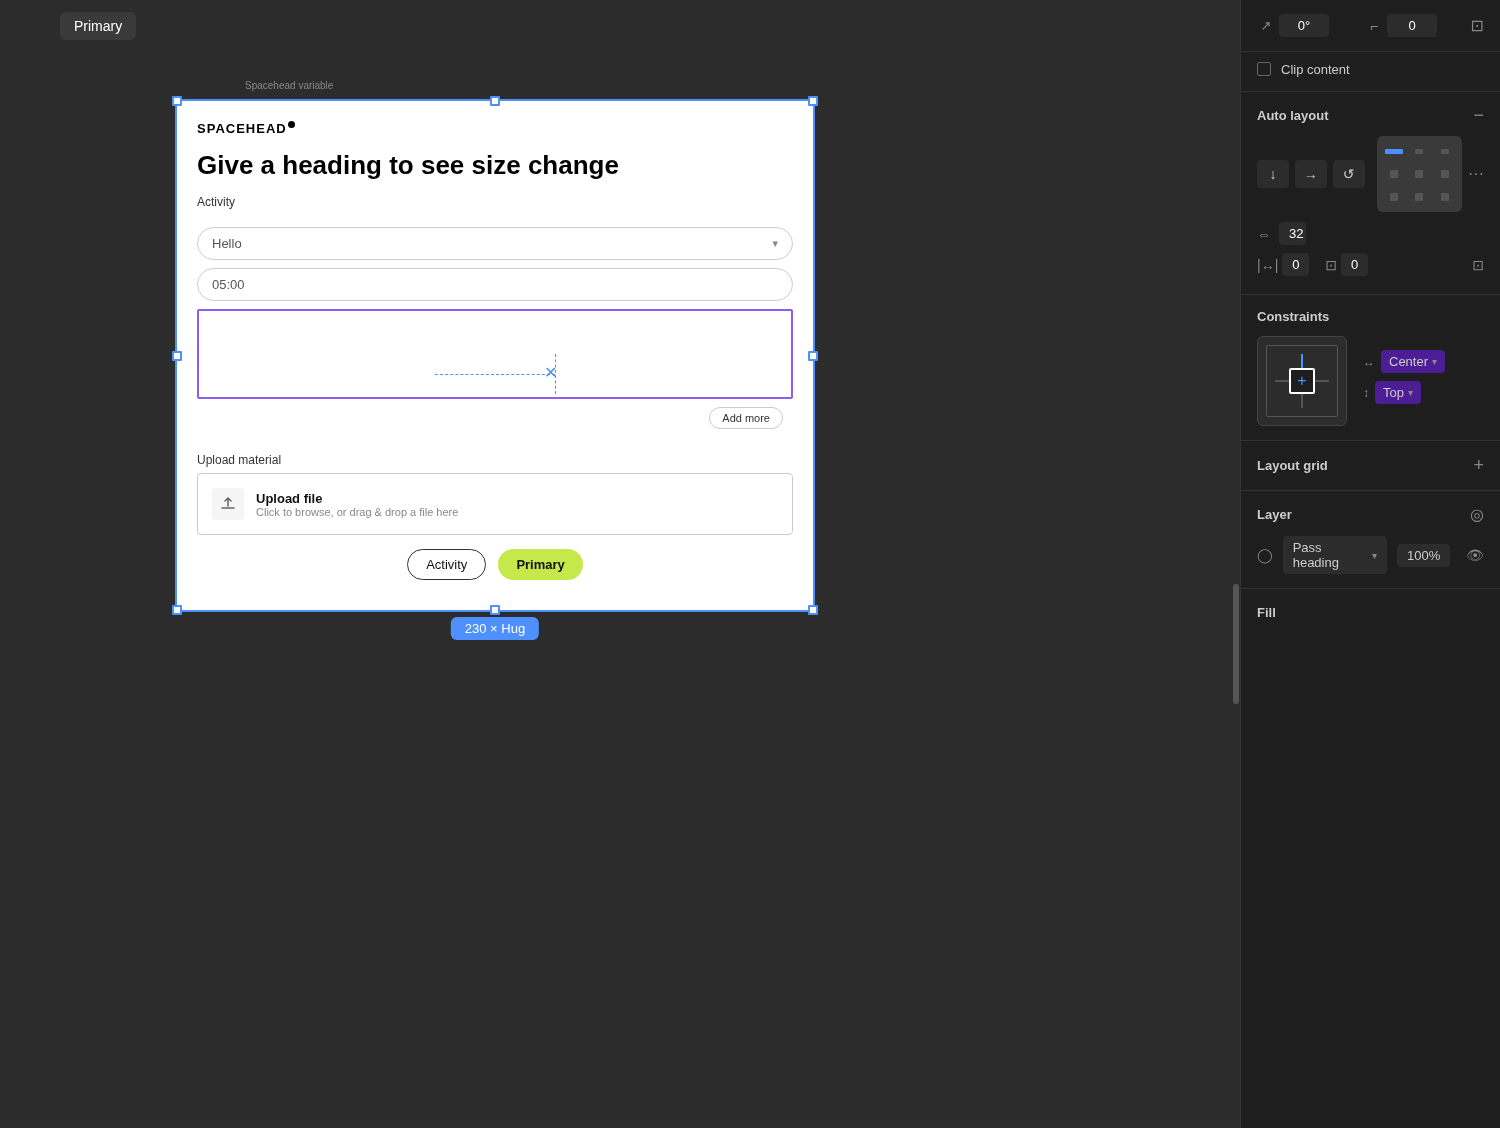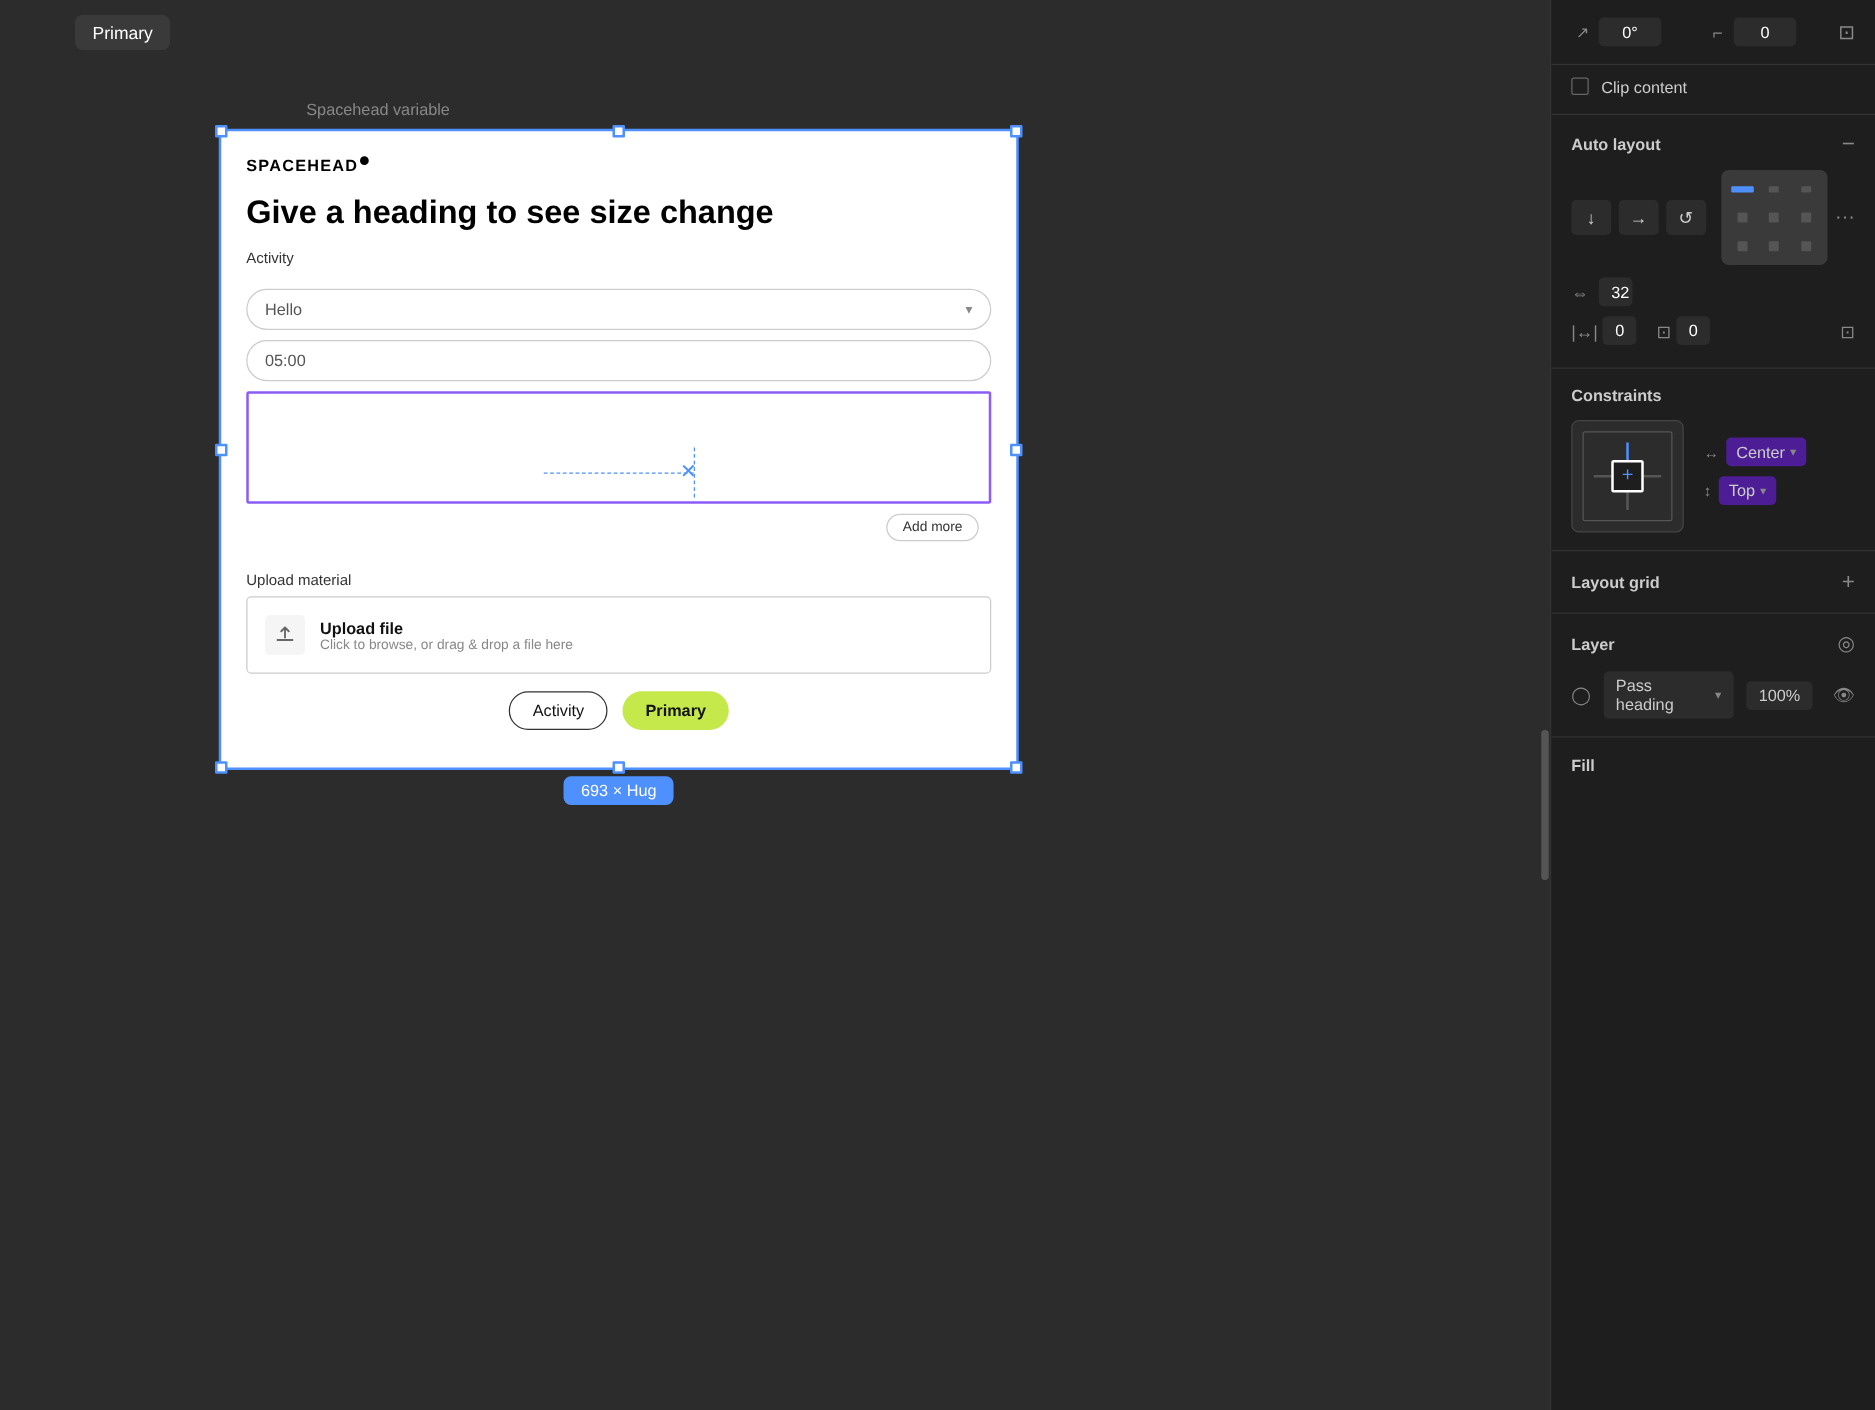--- a/index.html
+++ b/index.html
@@ -39,21 +39,21 @@
       left: 60px;
       right: 0;
       bottom: 0;
       display: flex;
       flex-direction: column;
       align-items: flex-start;
     }
 
     .frame-label {
       color: #888;
-      font-size: 13px;
+      font-size: 10px;
       margin-bottom: 8px;
       margin-left: 185px;
     }
 
     .device-frame {
       width: 640px;
       background: #fff;
       border-radius: 2px;
       position: relative;
       margin-left: 115px;
@@ -687,21 +687,21 @@
             <div class="upload-sub">Click to browse, or drag &amp; drop a file here</div>
           </div>
         </div>
 
         <div class="btn-row">
           <button class="btn-secondary">Activity</button>
           <button class="btn-primary">Primary</button>
         </div>
       </div>
 
-      <div class="size-badge">693 × Hug</div>
+      <div class="size-badge">230 × Hug</div>
     </div>
   </div>
 
   <div class="scrollbar">
     <div class="scrollbar-track">
       <div class="scrollbar-thumb"></div>
     </div>
   </div>
 </div>
 

